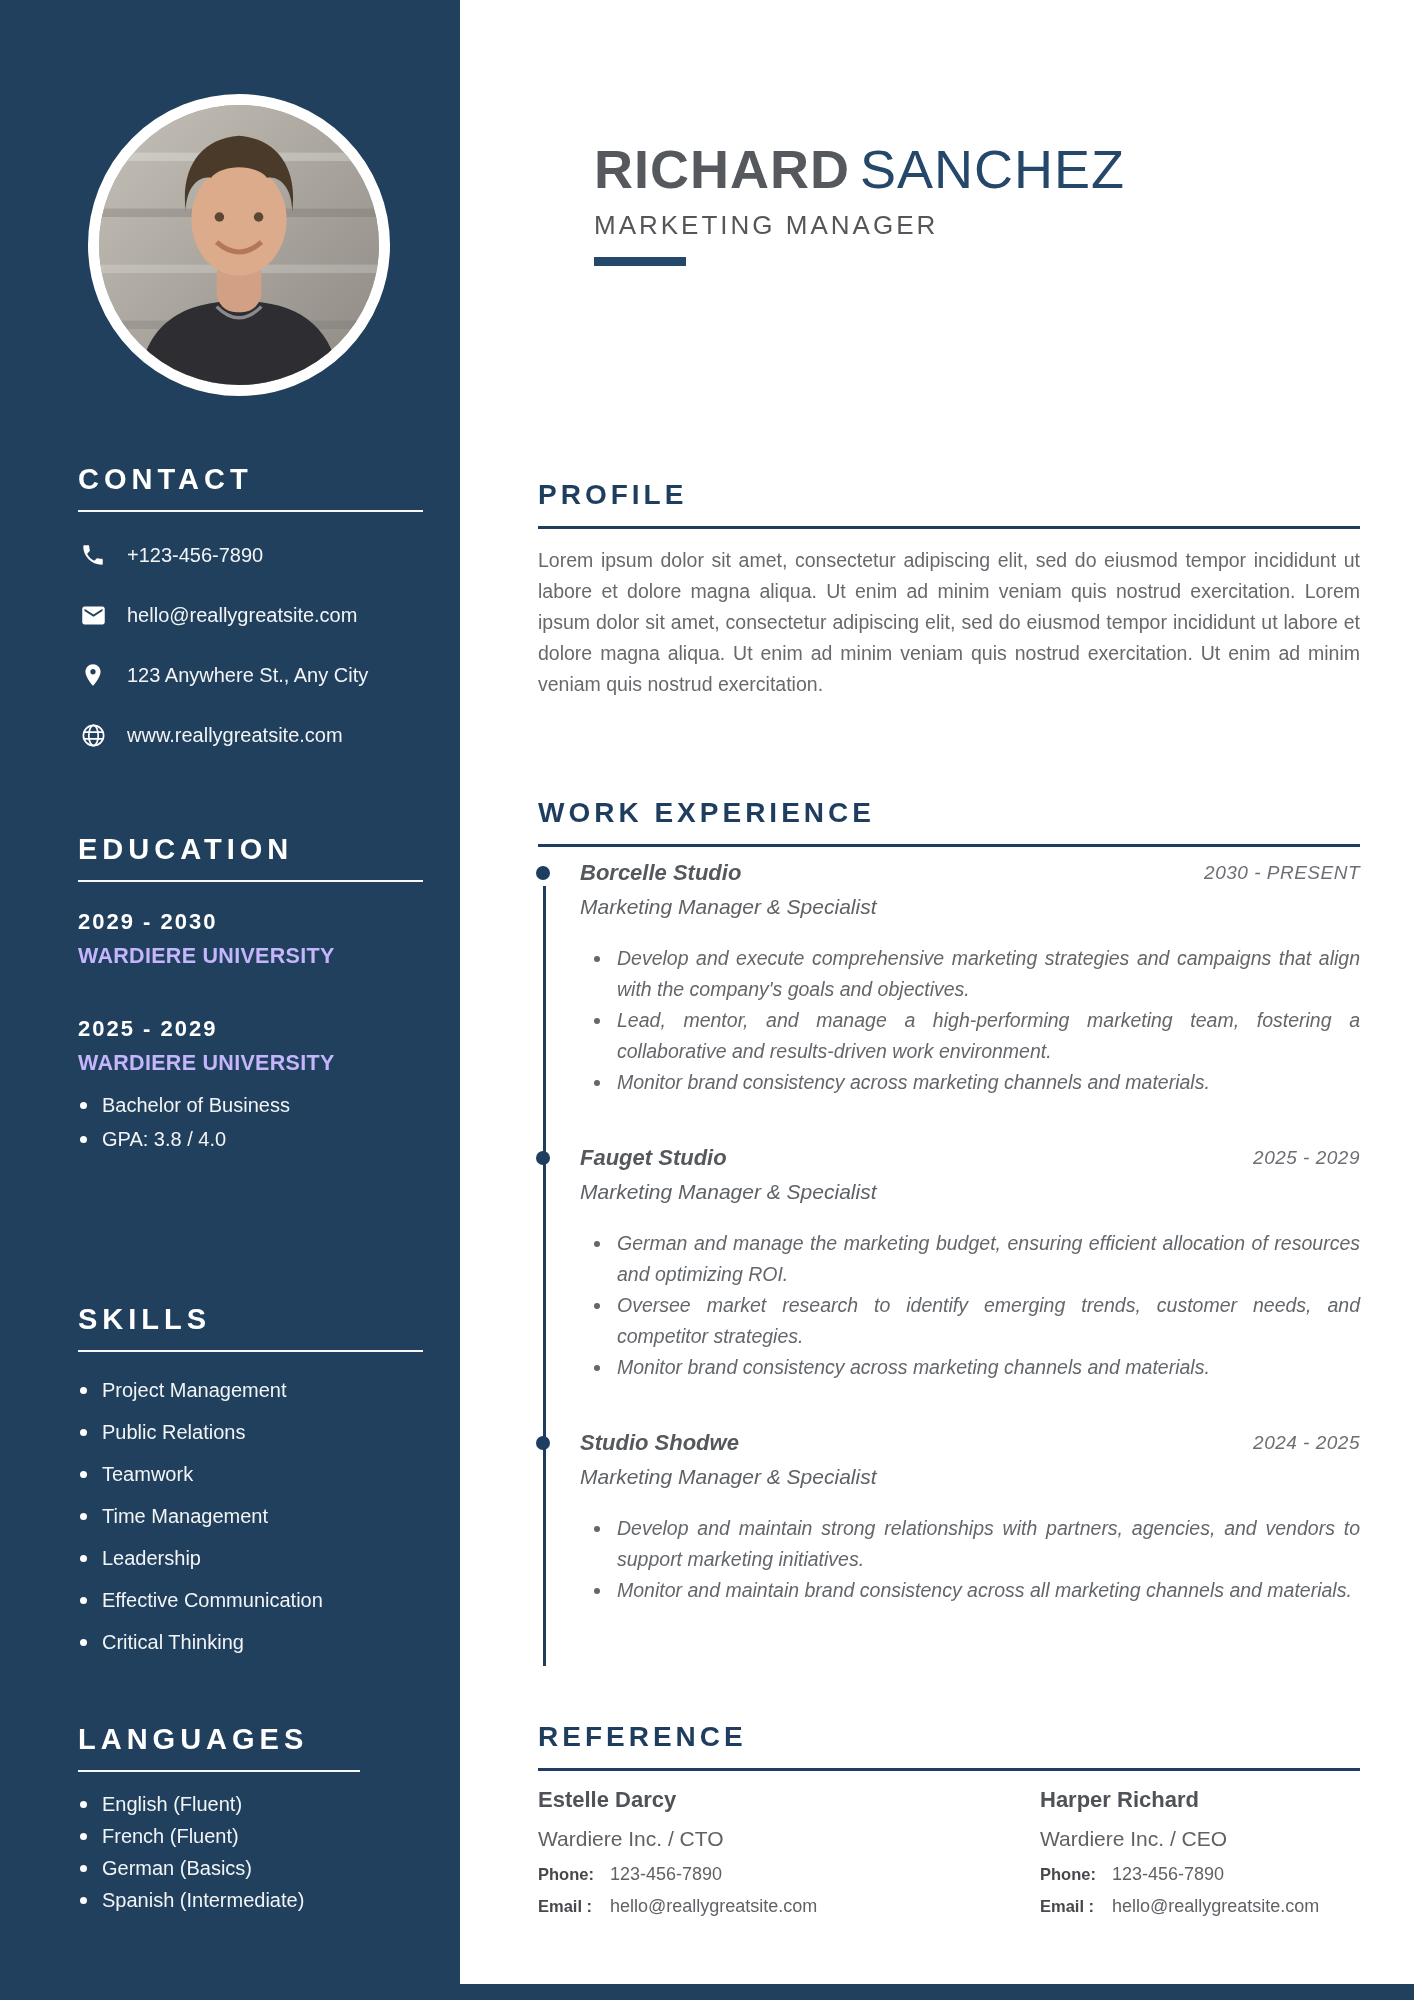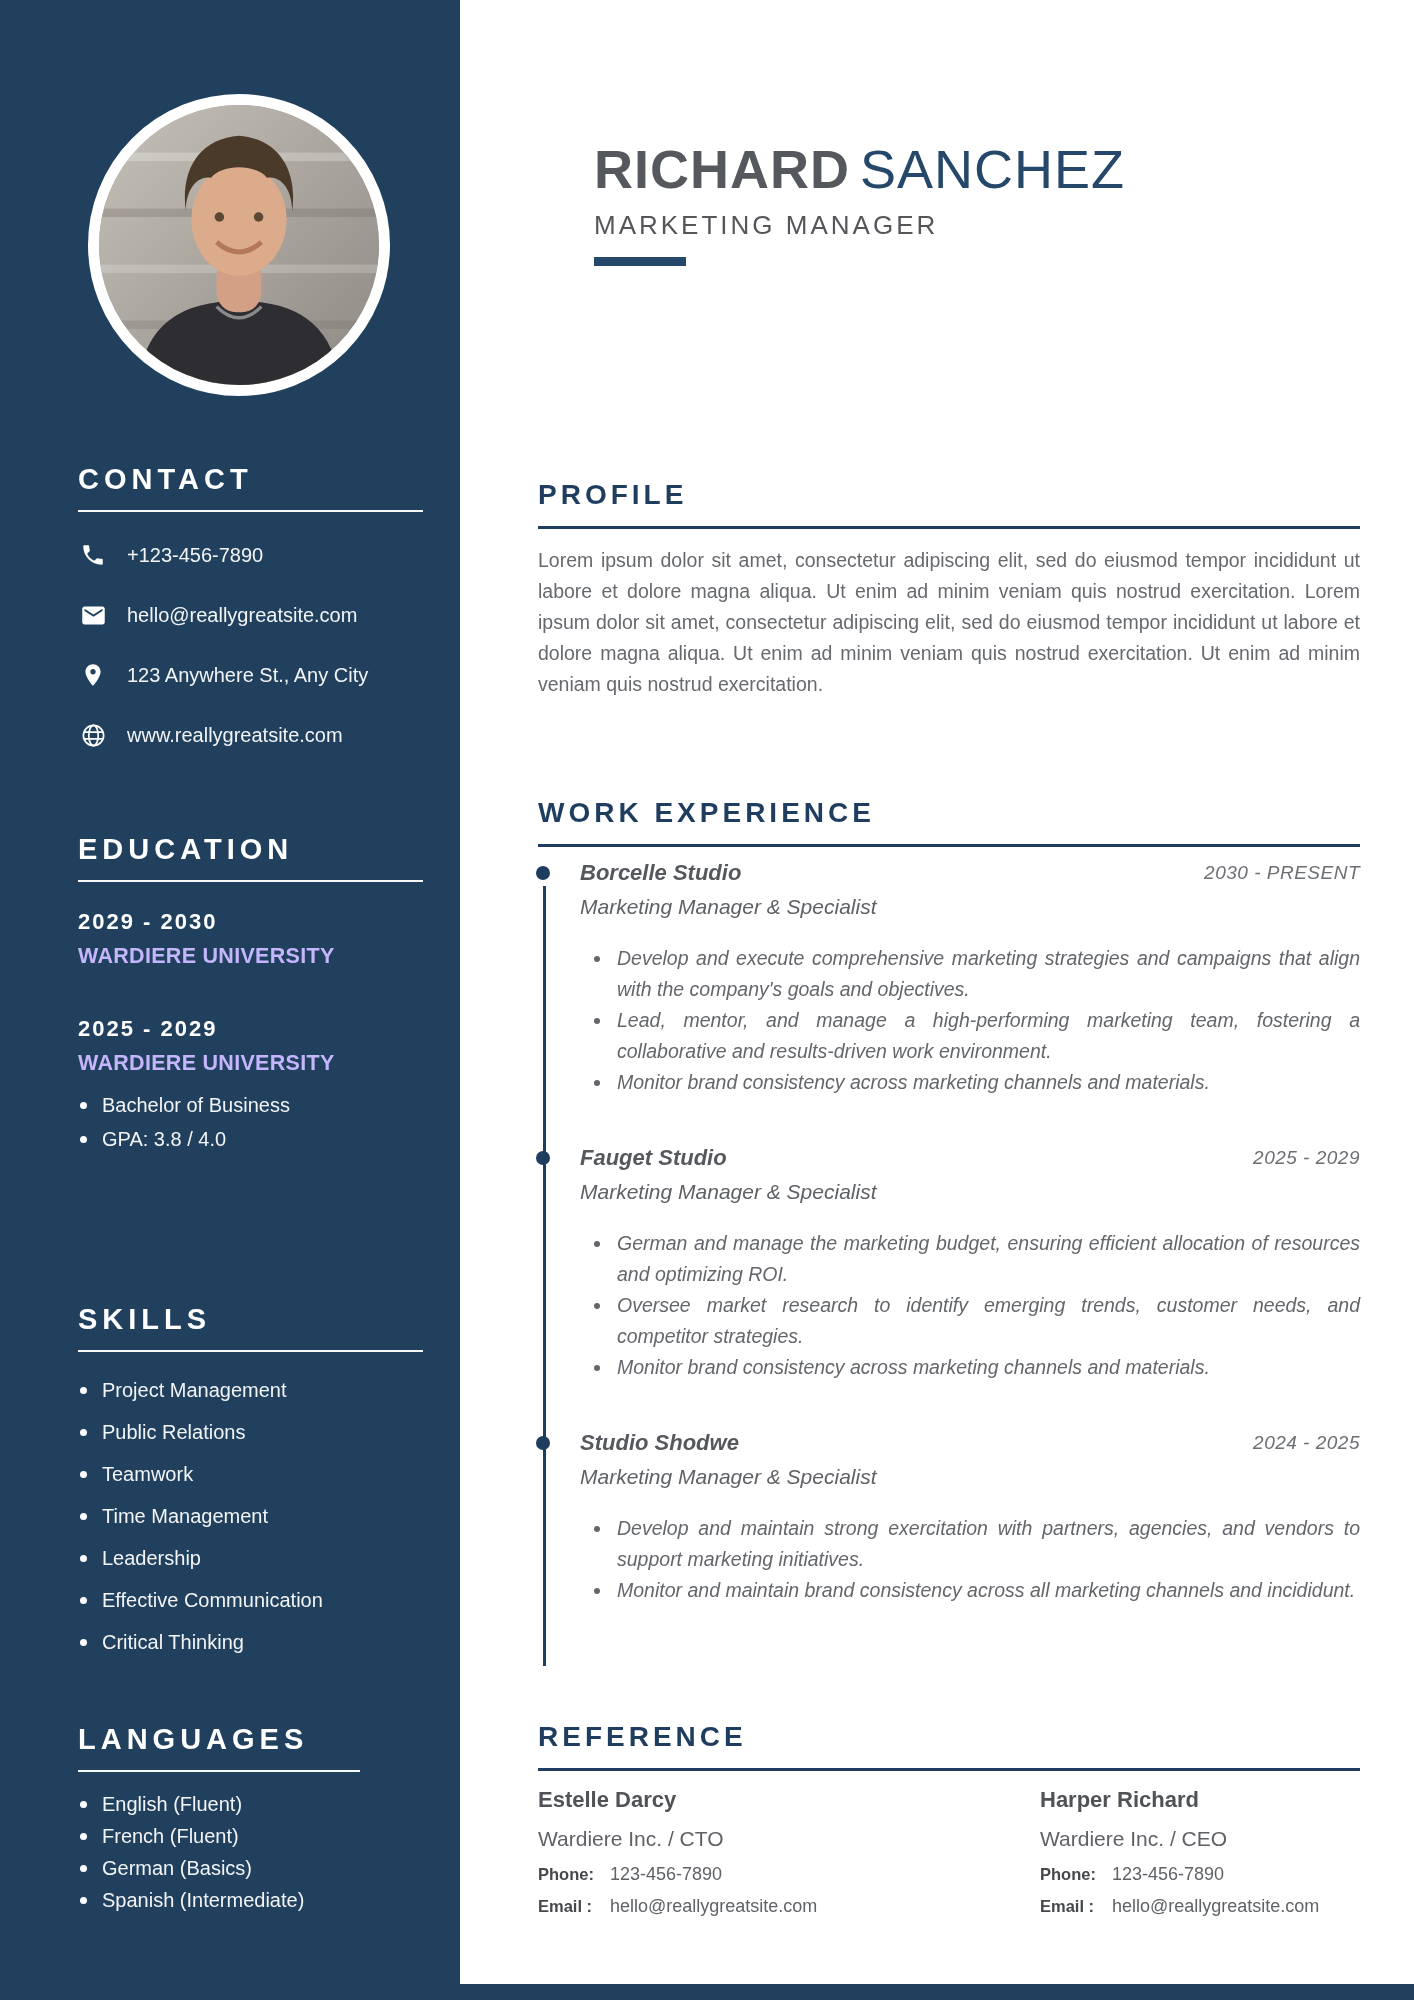--- a/index.html
+++ b/index.html
@@ -236,22 +236,22 @@
         </ul>
       </div>
 
       <div class="job">
         <div class="job-head">
           <div class="job-company">Studio Shodwe</div>
           <div class="job-date">2024 - 2025</div>
         </div>
         <div class="job-role">Marketing Manager &amp; Specialist</div>
         <ul class="job-bullets">
-          <li>Develop and maintain strong exercitation with partners, agencies, and vendors to support marketing initiatives.</li>
-          <li>Monitor and maintain brand consistency across all marketing channels and incididunt.</li>
+          <li>Develop and maintain strong relationships with partners, agencies, and vendors to support marketing initiatives.</li>
+          <li>Monitor and maintain brand consistency across all marketing channels and materials.</li>
         </ul>
       </div>
 
     </div>
   </section>
 
   <section class="main-sec" id="sec-reference">
     <div class="main-h">REFERENCE</div>
     <div class="main-hr"></div>
     <div class="ref-grid">

